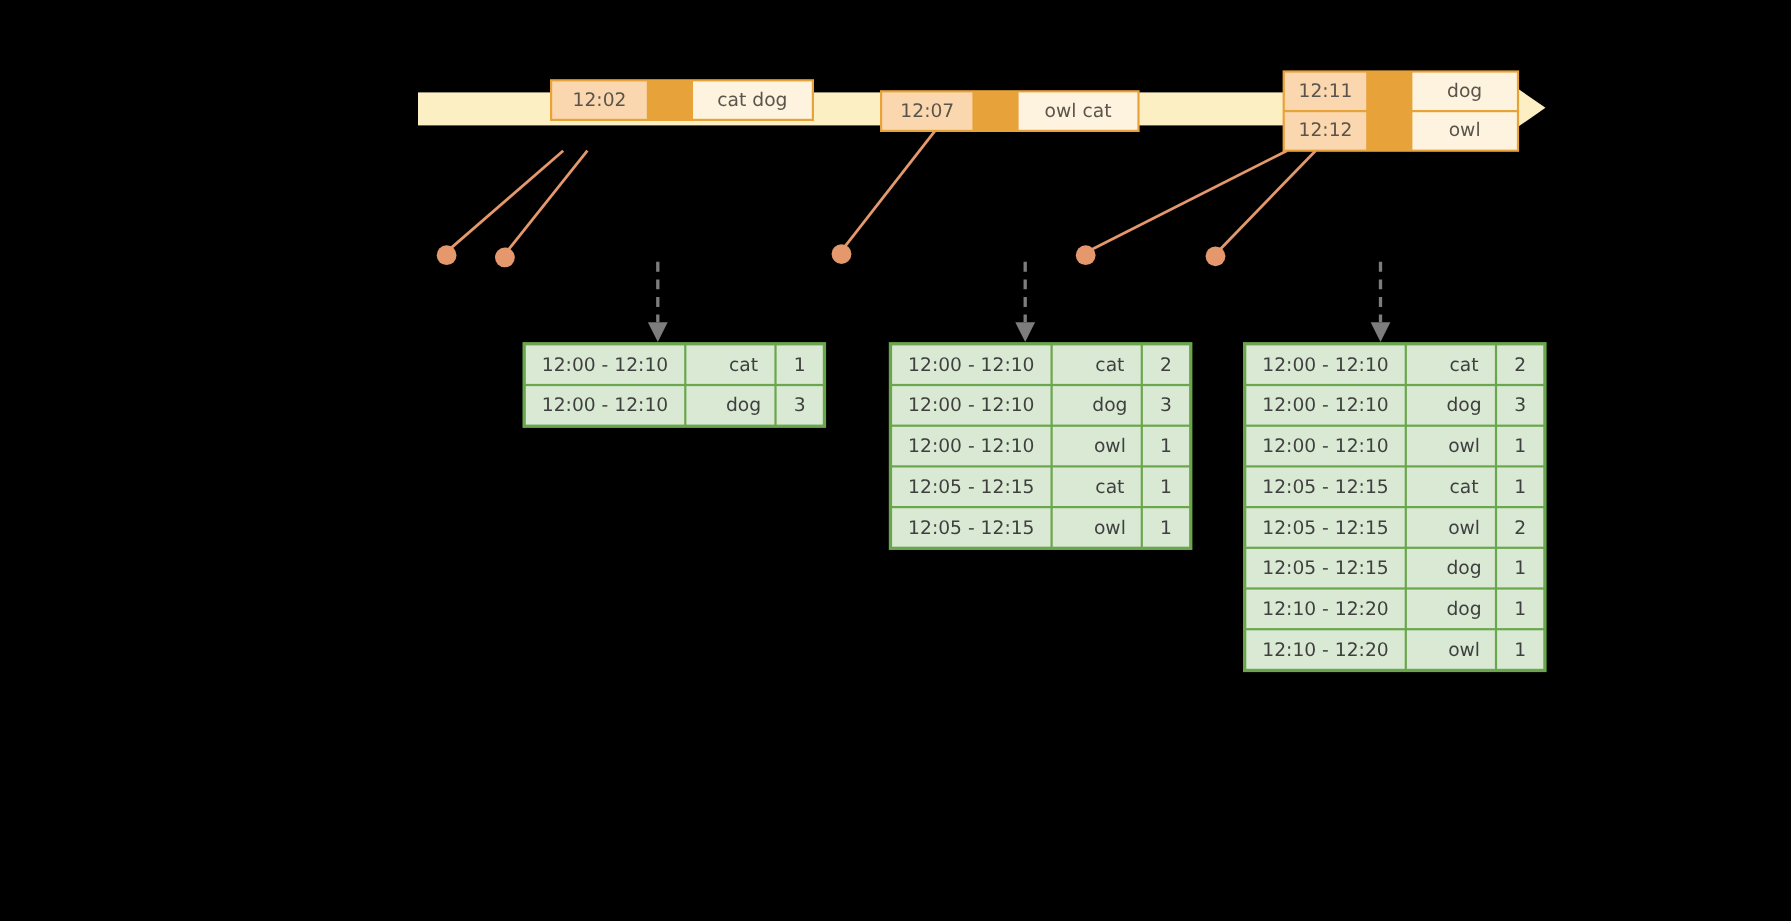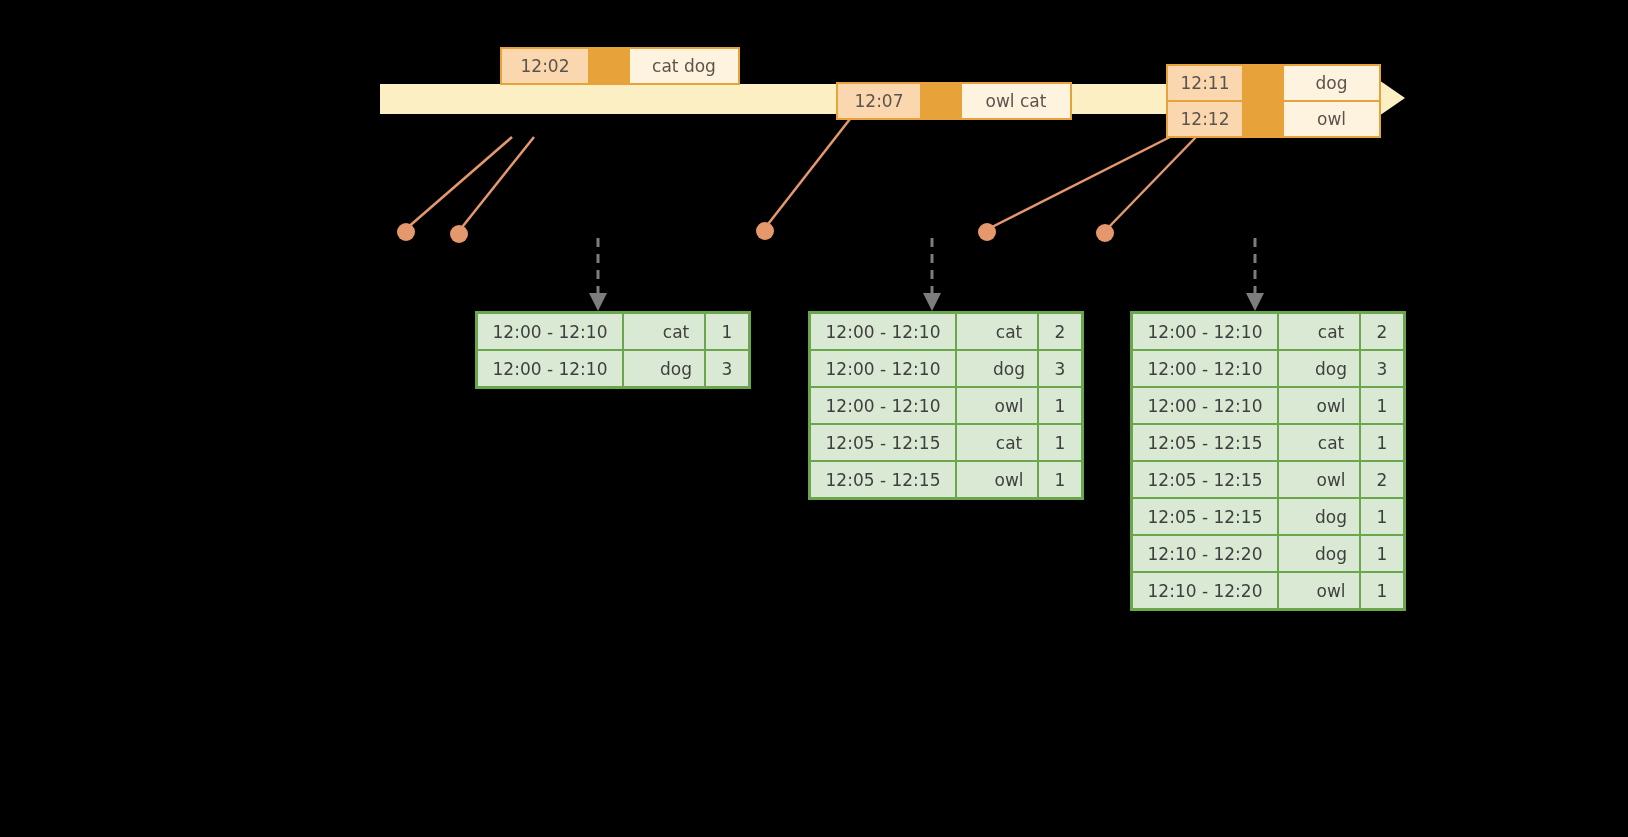--- a/index.html
+++ b/index.html
@@ -13,23 +13,23 @@
     border-top:29px solid transparent;border-bottom:29px solid transparent;border-left:42px solid #fcefc4;z-index:1;}
   
   .overlay{position:absolute;left:0;top:0;z-index:2;}
   
   .event-box{position:absolute;z-index:3;background:#e8a23a;padding:2px;display:flex;flex-direction:column;gap:2px;}
   .e-row{display:flex;gap:2px;}
   .e-cell{height:34px;display:flex;align-items:center;justify-content:center;
     font-size:17px;color:#5a544c;}
   .e-time{background:#fad7ae;}
   .e-words{background:#fdf3de;margin-left:40px;}
-  .box1{left:500px;top:47px;}
+  .box1{left:500px;top:72px;}
   .box1 .e-time{width:86px;} .box1 .e-words{width:108px;}
-  .box2{left:836px;top:82px;}
+  .box2{left:800px;top:82px;}
   .box2 .e-time{width:82px;} .box2 .e-words{width:108px;}
   .box3{left:1166px;top:64px;}
   .box3 .e-time{width:74px;} .box3 .e-words{width:95px;}
   
   .result-table{position:absolute;z-index:3;background:#6aa64c;padding:3px;display:flex;flex-direction:column;gap:2px;align-items:flex-end;}
   .r-row{display:flex;gap:2px;}
   .r-cell{height:35px;background:#d9e9d3;display:flex;align-items:center;justify-content:center;
     font-size:17px;color:#3f3f3f;}
   .r-window{width:144px;}
   .r-word{width:56px;padding-left:24px;}

